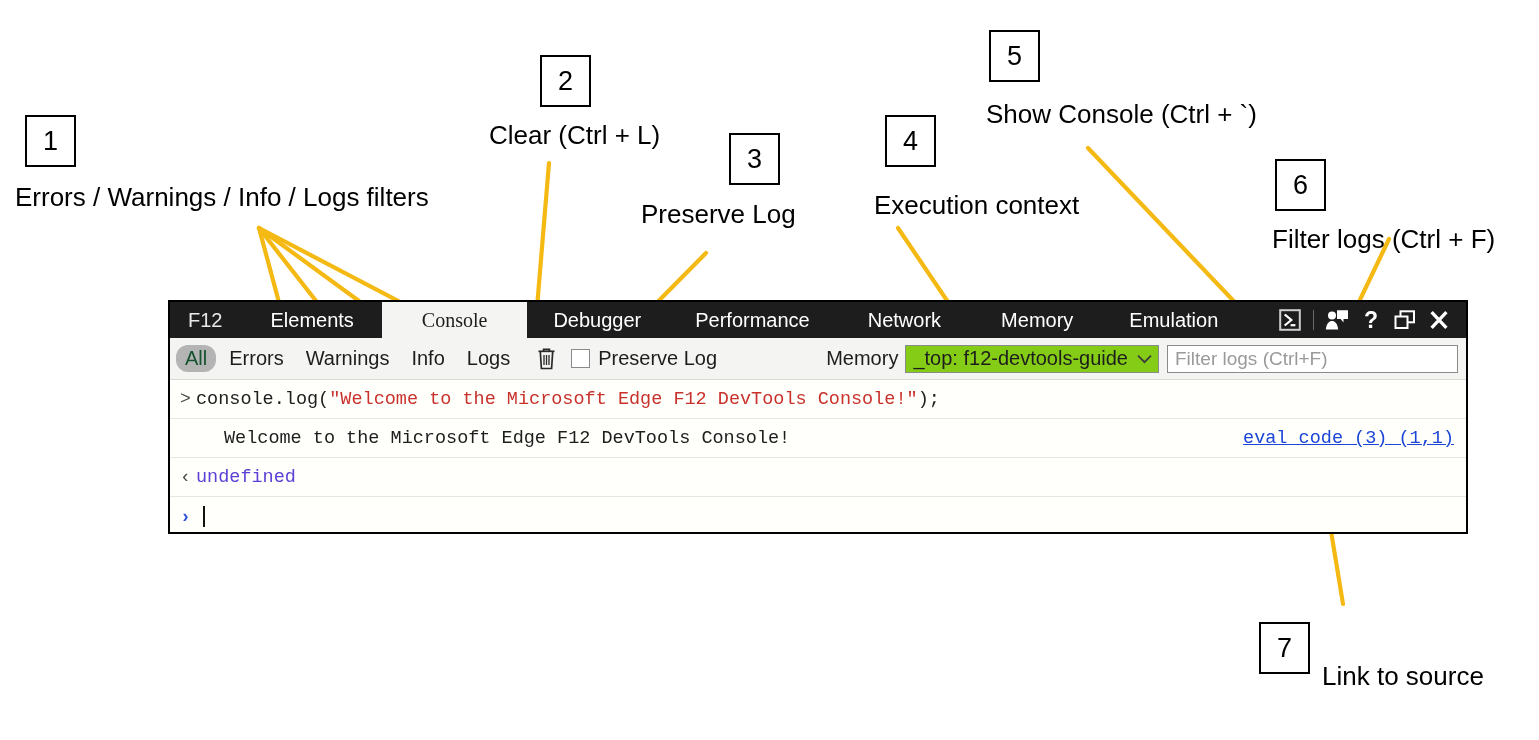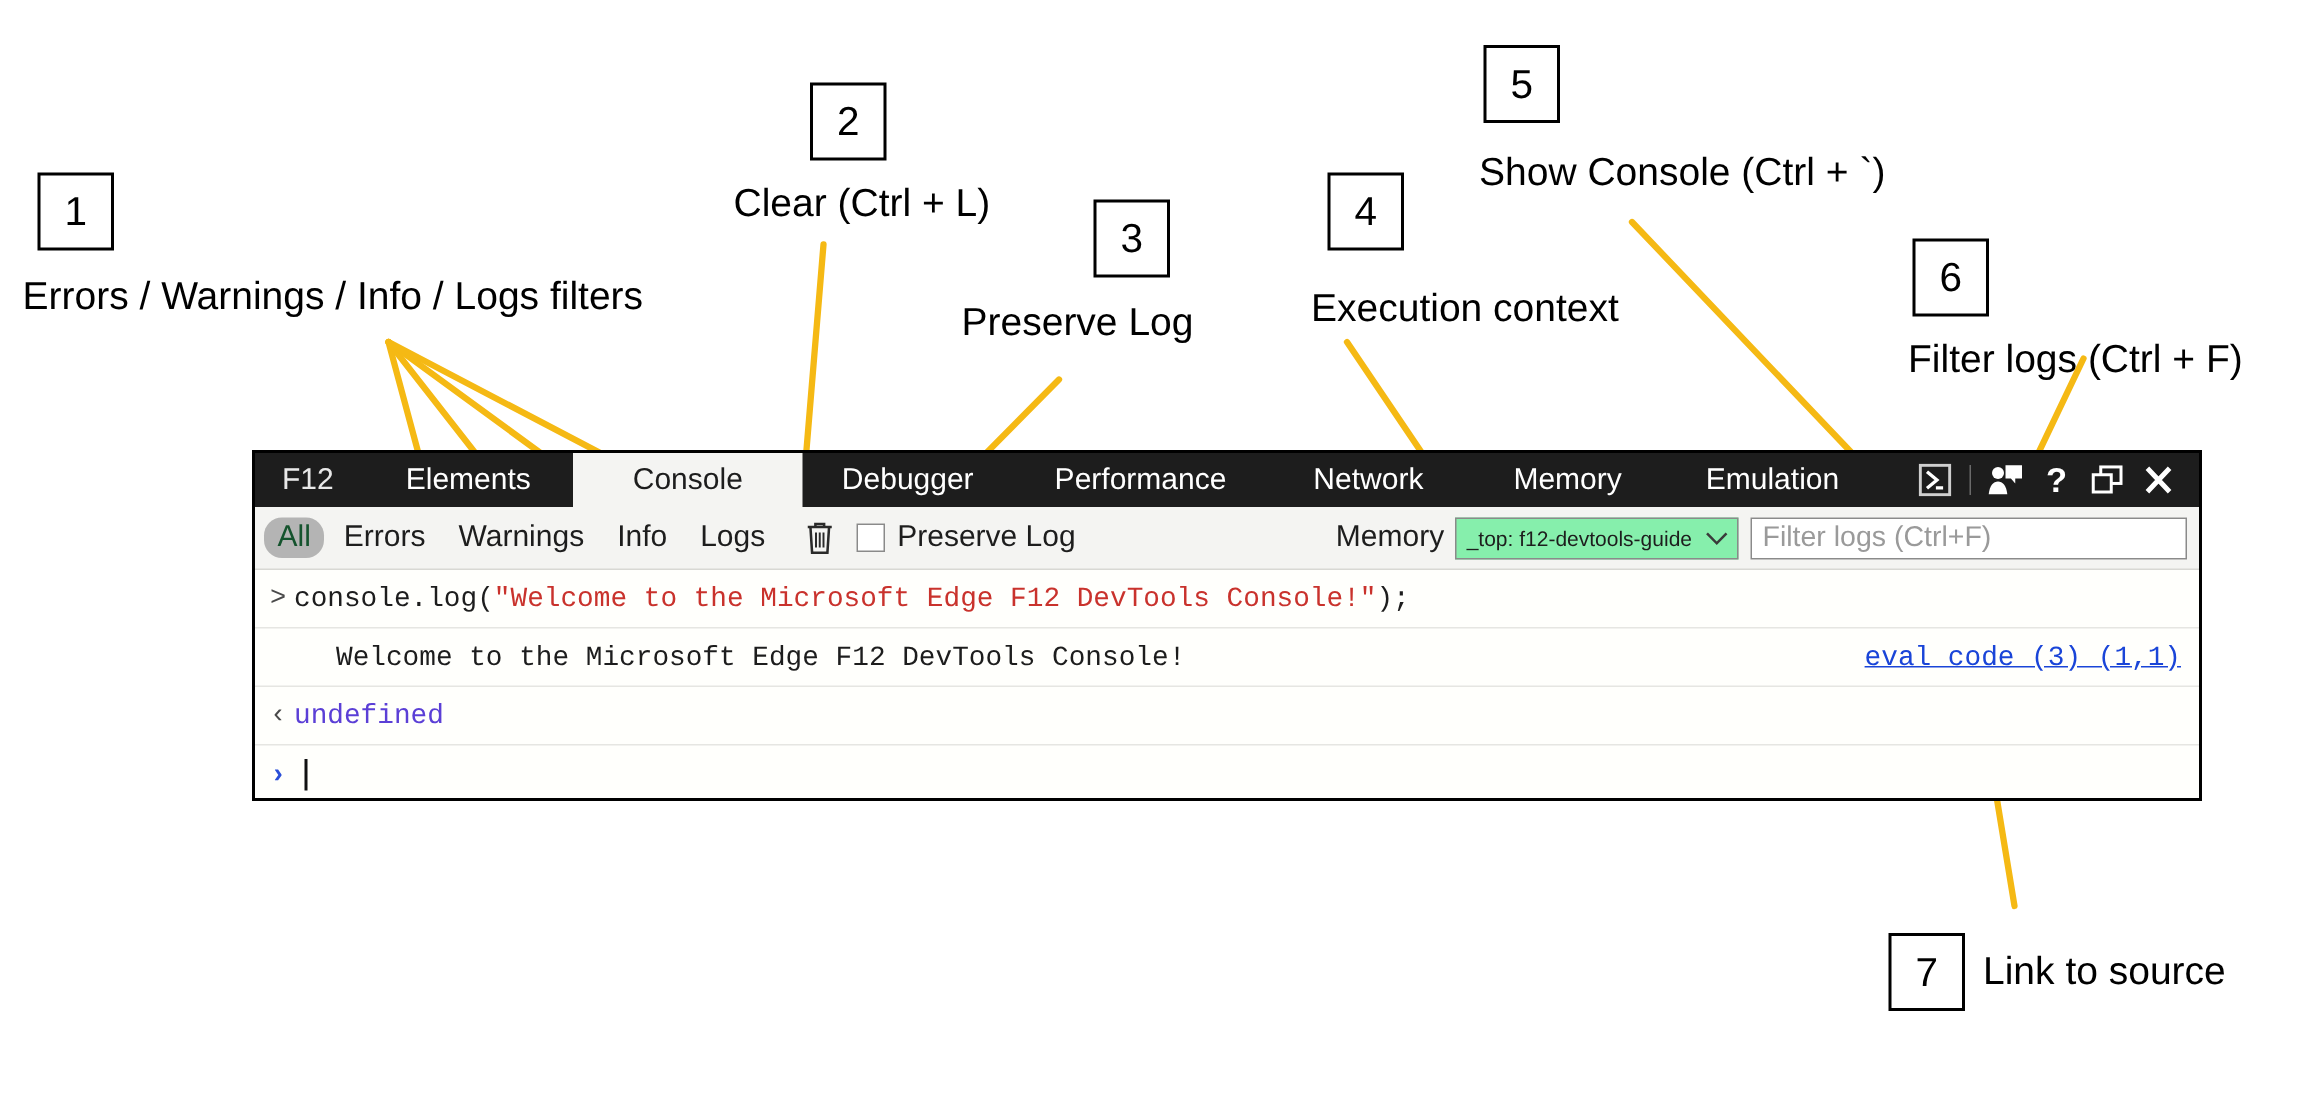--- a/index.html
+++ b/index.html
@@ -100,24 +100,24 @@
     background:#fff;
     margin:0 8px 0 6px;
     box-sizing:border-box;
   }
   .plabel{font-size:20px;color:#1d1d1d;white-space:nowrap;}
   .tb-spacer{flex:1;}
   .tgt-label{font-size:20px;color:#1d1d1d;margin-right:7px;white-space:nowrap;}
   .tgt-select{
     height:28px;
     border:1.4px solid #8a8a8a;
-    background:#86efac;
+    background:#84cc16;
     display:flex;align-items:center;
     padding:0 6px 0 7px;
-    font-size:14px;color:#1d1d1d;
+    font-size:20px;color:#1d1d1d;
     white-space:nowrap;
     box-sizing:border-box;
   }
   .caret{margin-left:9px;display:flex;align-items:center;}
   .filter-input{
     width:291px;height:28px;
     border:1.4px solid #8a8a8a;
     background:#ffffff;
     margin-left:8px;
     display:flex;align-items:center;
@@ -197,28 +197,28 @@
   <div class="num-box" style="left:885px;top:115px;width:47px;height:48px;">4</div>
   <div class="anno-label" style="left:874px;top:190px;">Execution context</div>
 
   <div class="num-box" style="left:989px;top:30px;width:47px;height:48px;">5</div>
   <div class="anno-label" style="left:986px;top:99px;">Show Console (Ctrl + `)</div>
 
   <div class="num-box" style="left:1275px;top:159px;width:47px;height:48px;">6</div>
   <div class="anno-label" style="left:1272px;top:224px;">Filter logs (Ctrl + F)</div>
 
   <div class="num-box" style="left:1259px;top:622px;width:47px;height:48px;">7</div>
-  <div class="anno-label" style="left:1322px;top:632px;">Link to source</div>
+  <div class="anno-label" style="left:1322px;top:661px;">Link to source</div>
 
   <div id="devtools">
 
     <div class="tabstrip">
       <div class="tab label-only" style="padding:0 20px 0 18px;">F12</div>
       <div class="tab" style="padding:0 28px;">Elements</div>
-      <div class="tab active" style="padding:0 40px;">Console</div>
+      <div class="tab active" style="padding:0 40px;font-family:Liberation Serif, serif;">Console</div>
       <div class="tab" style="padding:0 26px;">Debugger</div>
       <div class="tab" style="padding:0 28px;">Performance</div>
       <div class="tab" style="padding:0 30px;">Network</div>
       <div class="tab" style="padding:0 30px;">Memory</div>
       <div class="tab" style="padding:0 26px;text-align:center;">Emulation</div>
       <div class="tab-spacer"></div>
       <div class="tab-icons">
         <div class="ticon">
           <svg width="22" height="22" viewBox="0 0 22 22">
             <rect x="1.2" y="1.2" width="19.6" height="19.6" fill="none" stroke="#cfcfcf" stroke-width="2"></rect>

